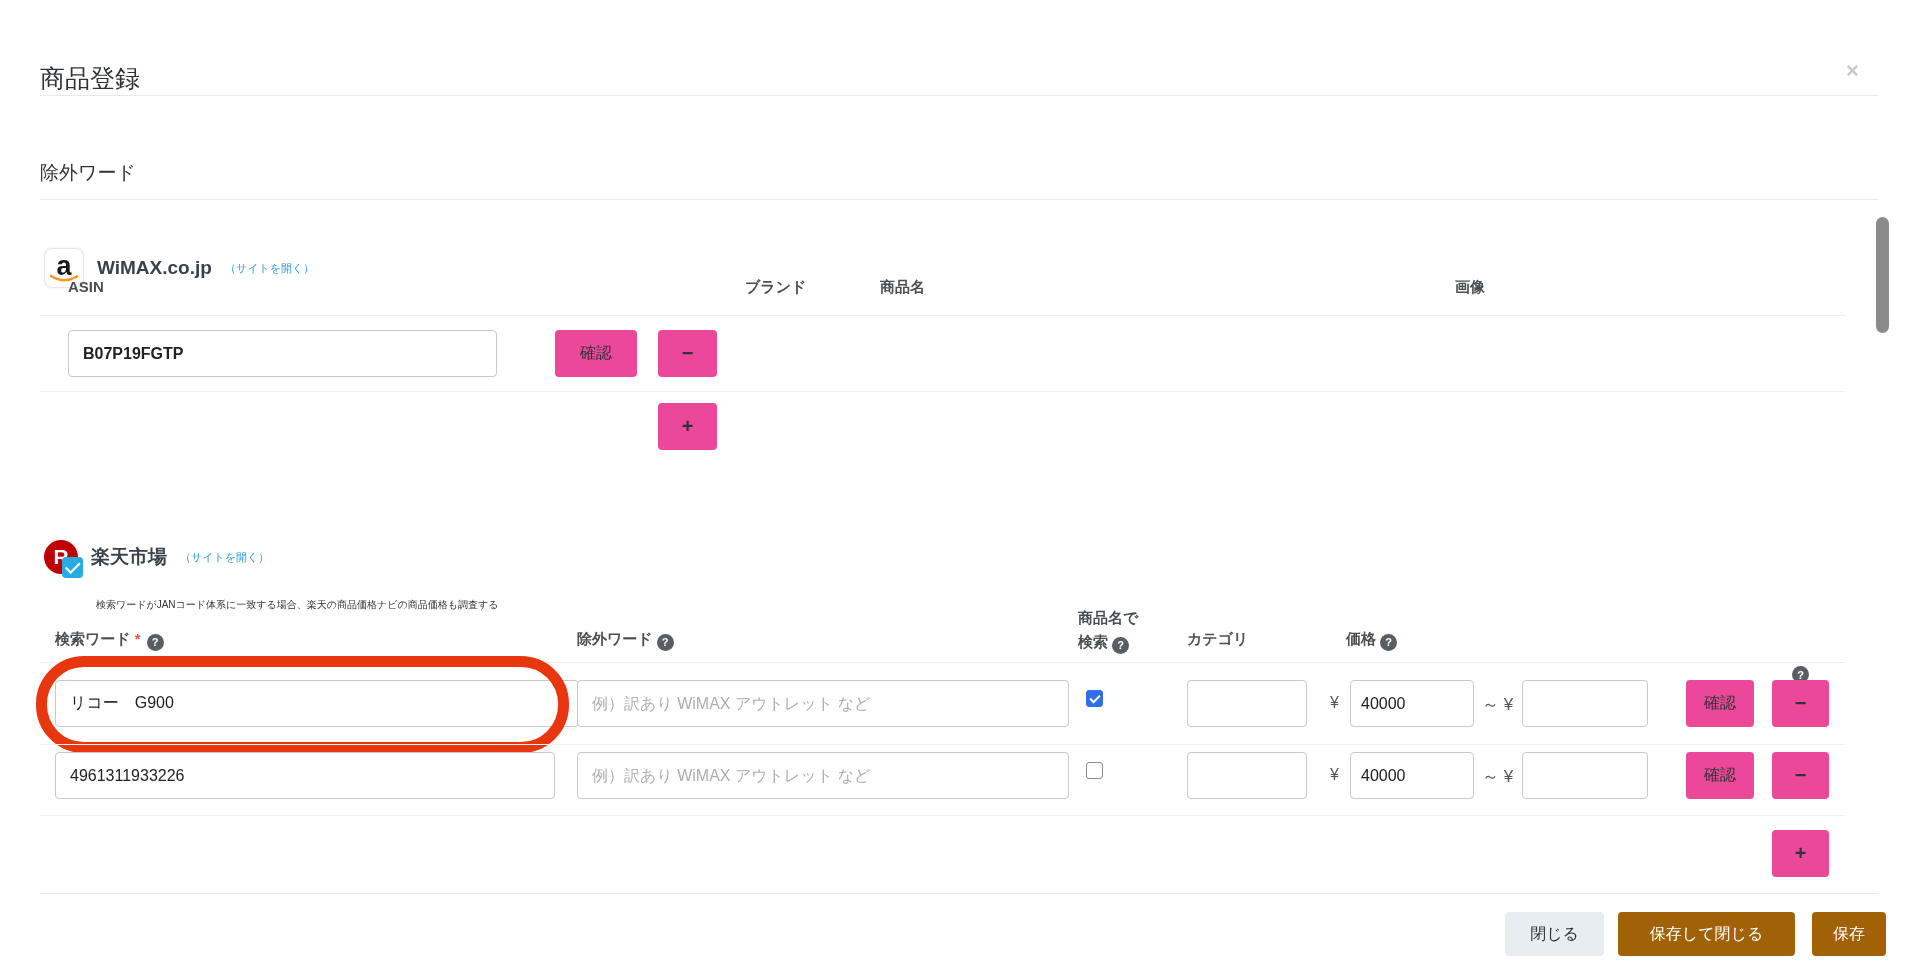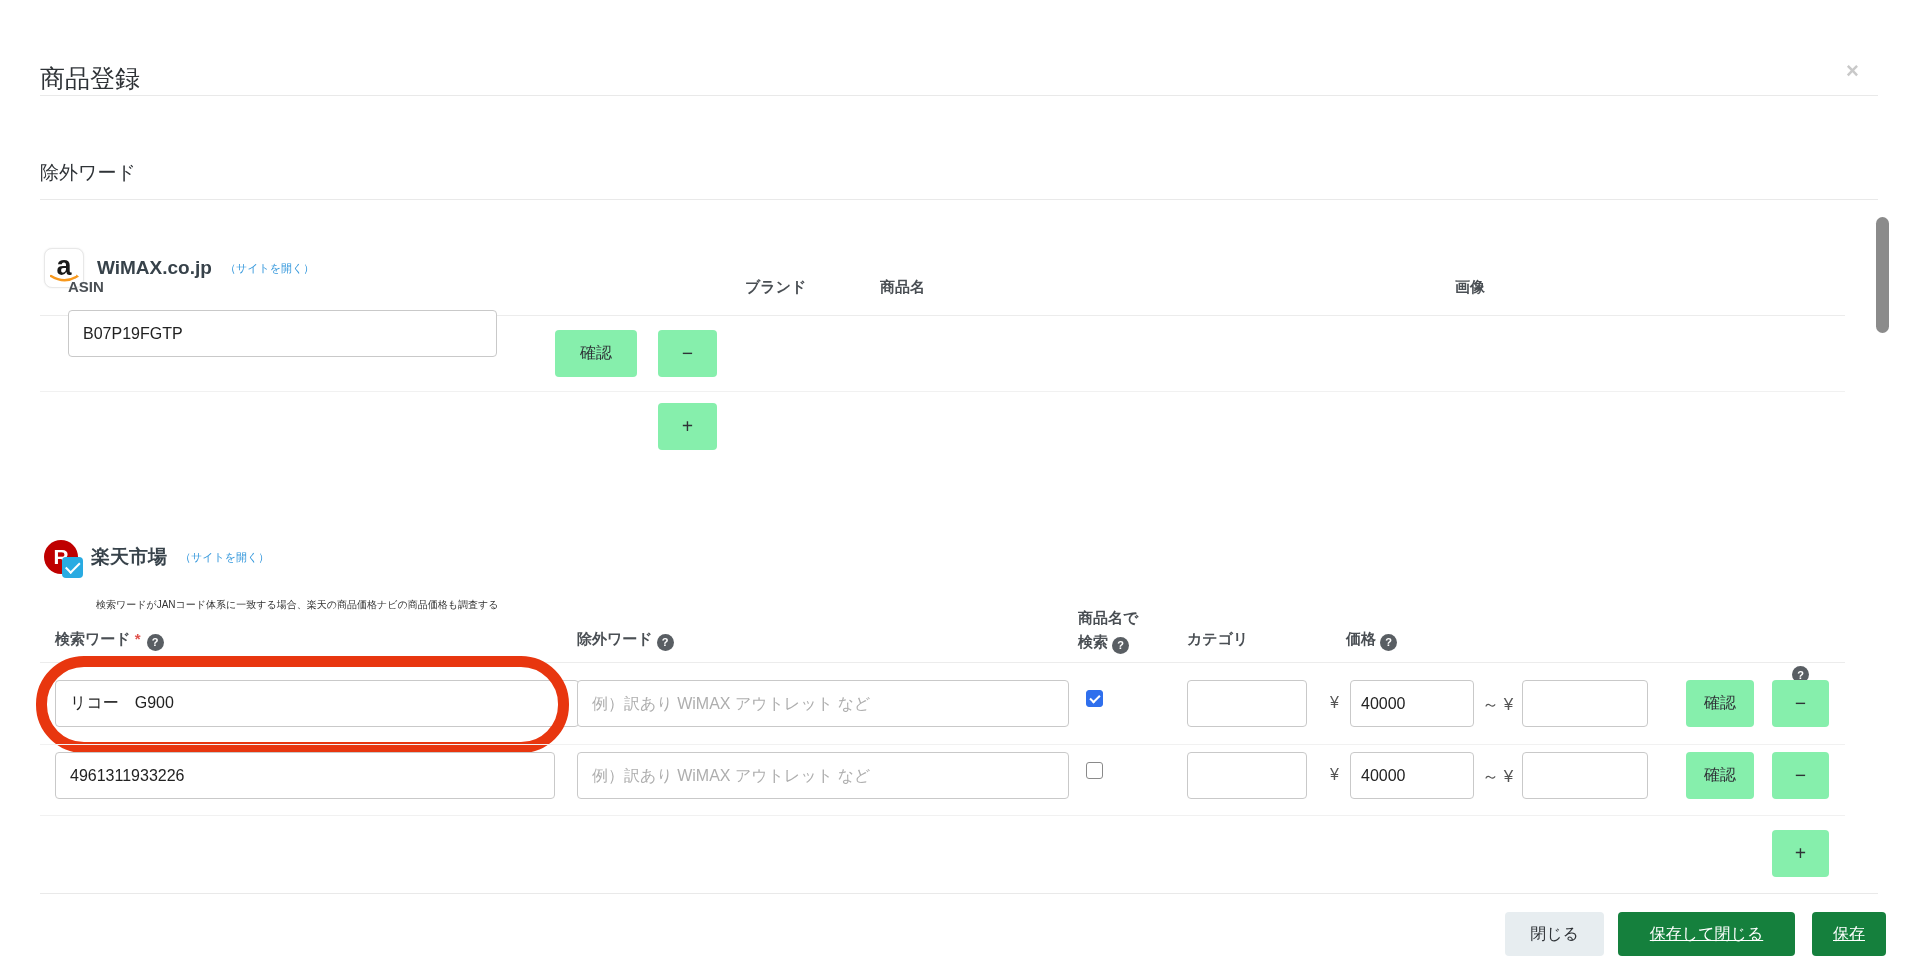--- a/index.html
+++ b/index.html
@@ -42,43 +42,43 @@
 
   .tinput {
     position:absolute; height:47px; border:1px solid #c9c9c9; border-radius:4px;
     font-size:16px; color:#222; padding:0 14px; background:#fff; outline:none;
     font-family:"Liberation Sans","DejaVu Sans",sans-serif;
   }
   .tinput::placeholder { color:#aeaeae; }
 
   .btn {
     position:absolute; border:none; border-radius:4px; cursor:pointer;
-    font-size:16px; color:#2f3337; background:#86efac;
+    font-size:16px; color:#2f3337; background:#ec4899;
     display:flex; align-items:center; justify-content:center;
-    font-family:Liberation Serif, serif;
+    font-family:Liberation Sans, sans-serif;
   }
   .btn.sym { font-size:20px; font-weight:bold; }
 
   .cb { position:absolute; border-radius:3px; cursor:pointer; }
   .cb.cyan { width:21px; height:21px; background:#29abe2; border-radius:4px; }
   .cb.native { width:17px; height:17px; border:1px solid #8a8a8a; background:#fff; }
   .cb.native.checked { background:#2f6fed; border-color:#2f6fed; }
   .cb.checked::after {
     content:""; position:absolute; left:50%; top:45%;
     width:29%; height:55%; border:solid #fff; border-width:0 2.5px 2.5px 0;
     transform:translate(-50%,-50%) rotate(45deg);
   }
 
   .yen { position:absolute; font-size:16px; color:#555; }
   .tilde { position:absolute; font-size:17px; color:#555; }
 
   .footer-btn { position:absolute; height:44px; border:none; border-radius:4px;
     font-size:16px; cursor:pointer; font-family:"Liberation Sans","DejaVu Sans",sans-serif; }
   .footer-btn.light { background:#e7edf0; color:#2f3337; }
-  .footer-btn.primary { background:#15803d; color:#fff;text-decoration:underline; }
+  .footer-btn.primary { background:#a16207; color:#fff; }
 
   .red-annotation {
     position:absolute; left:36px; top:656px; width:533px; height:97px;
     border:11px solid #e8360f; border-radius:48px; pointer-events:none;
   }
   .scroll-thumb { position:absolute; left:1876px; top:217px; width:13px; height:116px;
     background:#8b8b8b; border-radius:7px; cursor:grab; }
 </style>
 </head>
 <body>
@@ -102,21 +102,21 @@
   <span class="open-link">（サイトを開く）</span>
 </div>
 
 <div class="col-header" style="left:68px; top:278px;">ASIN</div>
 <div class="col-header" style="left:745px; top:278px;">ブランド</div>
 <div class="col-header" style="left:880px; top:278px;">商品名</div>
 <div class="col-header" style="left:1455px; top:278px;">画像</div>
 <div class="hr" style="left:40px; top:315px; width:1805px; background:#ececec;"></div>
 
 <div>
-  <input class="tinput" style="left: 68px; top: 310px; width: 429px;" value="B07P19FGTP">
+  <input class="tinput" style="left: 68px; top: 330px; width: 429px; font-weight: bold;" value="B07P19FGTP">
   <button class="btn" style="left:555px; top:330px; width:82px; height:47px;">確認</button>
   <button class="btn sym" style="left:658px; top:330px; width:59px; height:47px;">−</button>
 </div>
 <div class="hr" style="left:40px; top:391px; width:1805px; background:#f1f1f1;"></div>
 <button class="btn sym" style="left:658px; top:403px; width:59px; height:47px;">+</button>
 
 <div class="abs vendor-header" style="left:44px; top:502px;">
   <div class="rakuten-logo">
     <span>R</span>
   </div>

